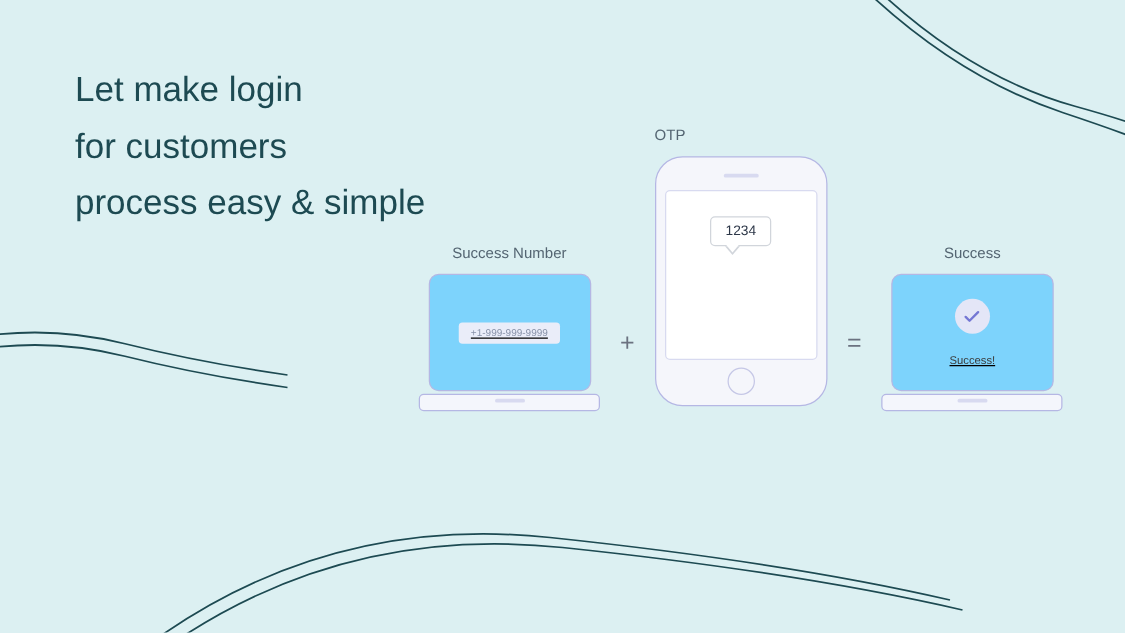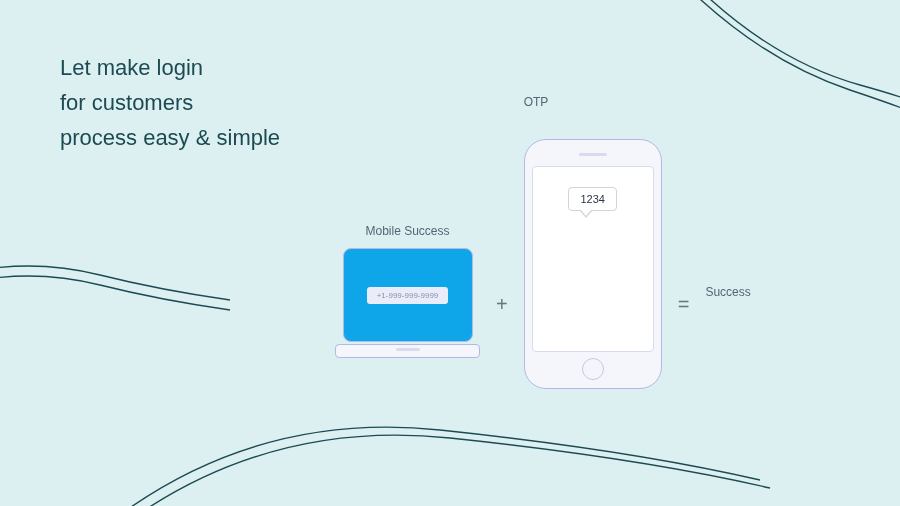--- a/index.html
+++ b/index.html
@@ -10,21 +10,21 @@
       font-family: -apple-system, BlinkMacSystemFont, 'Segoe UI', sans-serif;
       position: relative;
       overflow: hidden;
     }
     .bg-lines { position: absolute; inset: 0; pointer-events: none; }
     .heading {
       position: absolute;
       left: 60px;
       top: 50px;
       color: #1d4a52;
-      font-size: 22px;
+      font-size: 28px;
       font-weight: 400;
       line-height: 1.6;
     }
     .diagram {
       position: absolute;
       left: 335px;
       top: 195px;
       display: flex;
       align-items: center;
       gap: 16px;
@@ -49,28 +49,29 @@
     }
     .laptop {
       width: 145px;
       height: 112px;
       position: relative;
     }
     .laptop-screen {
       width: 130px;
       height: 94px;
       margin: 0 auto;
-      background: #0ea5e9;
+      background: #7dd3fc;
       border: 1.5px solid #b5b7e4;
       border-radius: 8px;
       display: flex;
       flex-direction: column;
       align-items: center;
       justify-content: center;
       gap: 8px;
+      text-decoration: underline;
     }
     .laptop-base {
       width: 145px;
       height: 14px;
       background: #f4f6fc;
       border: 1.5px solid #b5b7e4;
       border-radius: 4px;
       margin-top: 2px;
       position: relative;
     }
@@ -89,25 +90,24 @@
       background: #eaedf9;
       padding: 4px 10px;
       border-radius: 3px;
       font-size: 8px;
       color: #8892a9;
     }
     .phone-wrapper {
       display: flex;
       flex-direction: column;
       align-items: flex-start;
-      gap: 20px;
     }
     .phone {
       width: 138px;
-      height: 250px;
+      height: 200px;
       background: #f5f6fb;
       border: 1.5px solid #b5b7e4;
       border-radius: 22px;
       position: relative;
       margin-top: -110px;
     }
     .phone::before {
       content: '';
       position: absolute;
       top: 13px;
@@ -205,21 +205,21 @@
 
 <div class="heading">
   <div>Let make login</div>
   <div>for customers</div>
   <div>process easy &amp; simple</div>
 </div>
 
 <div class="diagram">
 
   <div class="step">
-    <div class="step-label">Mobile Success</div>
+    <div class="step-label">Success Number</div>
     <div class="laptop">
       <div class="laptop-screen">
         <div class="phone-field">+1-999-999-9999</div>
       </div>
       <div class="laptop-base"></div>
     </div>
   </div>
 
   <div class="operator">+</div>
 
@@ -232,15 +232,26 @@
         </div>
         <div class="phone-home"></div>
       </div>
     </div>
   </div>
 
   <div class="operator">=</div>
 
   <div class="step">
     <div class="step-label">Success</div>
+    <div class="laptop">
+      <div class="laptop-screen">
+        <div class="success-check">
+          <svg viewBox="0 0 24 24" fill="none" stroke="#7477d4" stroke-width="3" stroke-linecap="round" stroke-linejoin="round">
+            <polyline points="20 6 9 17 4 12"></polyline>
+          </svg>
+        </div>
+        <div class="success-text">Success!</div>
+      </div>
+      <div class="laptop-base"></div>
+    </div>
   </div>
 
 </div>
 
 </body></html>

